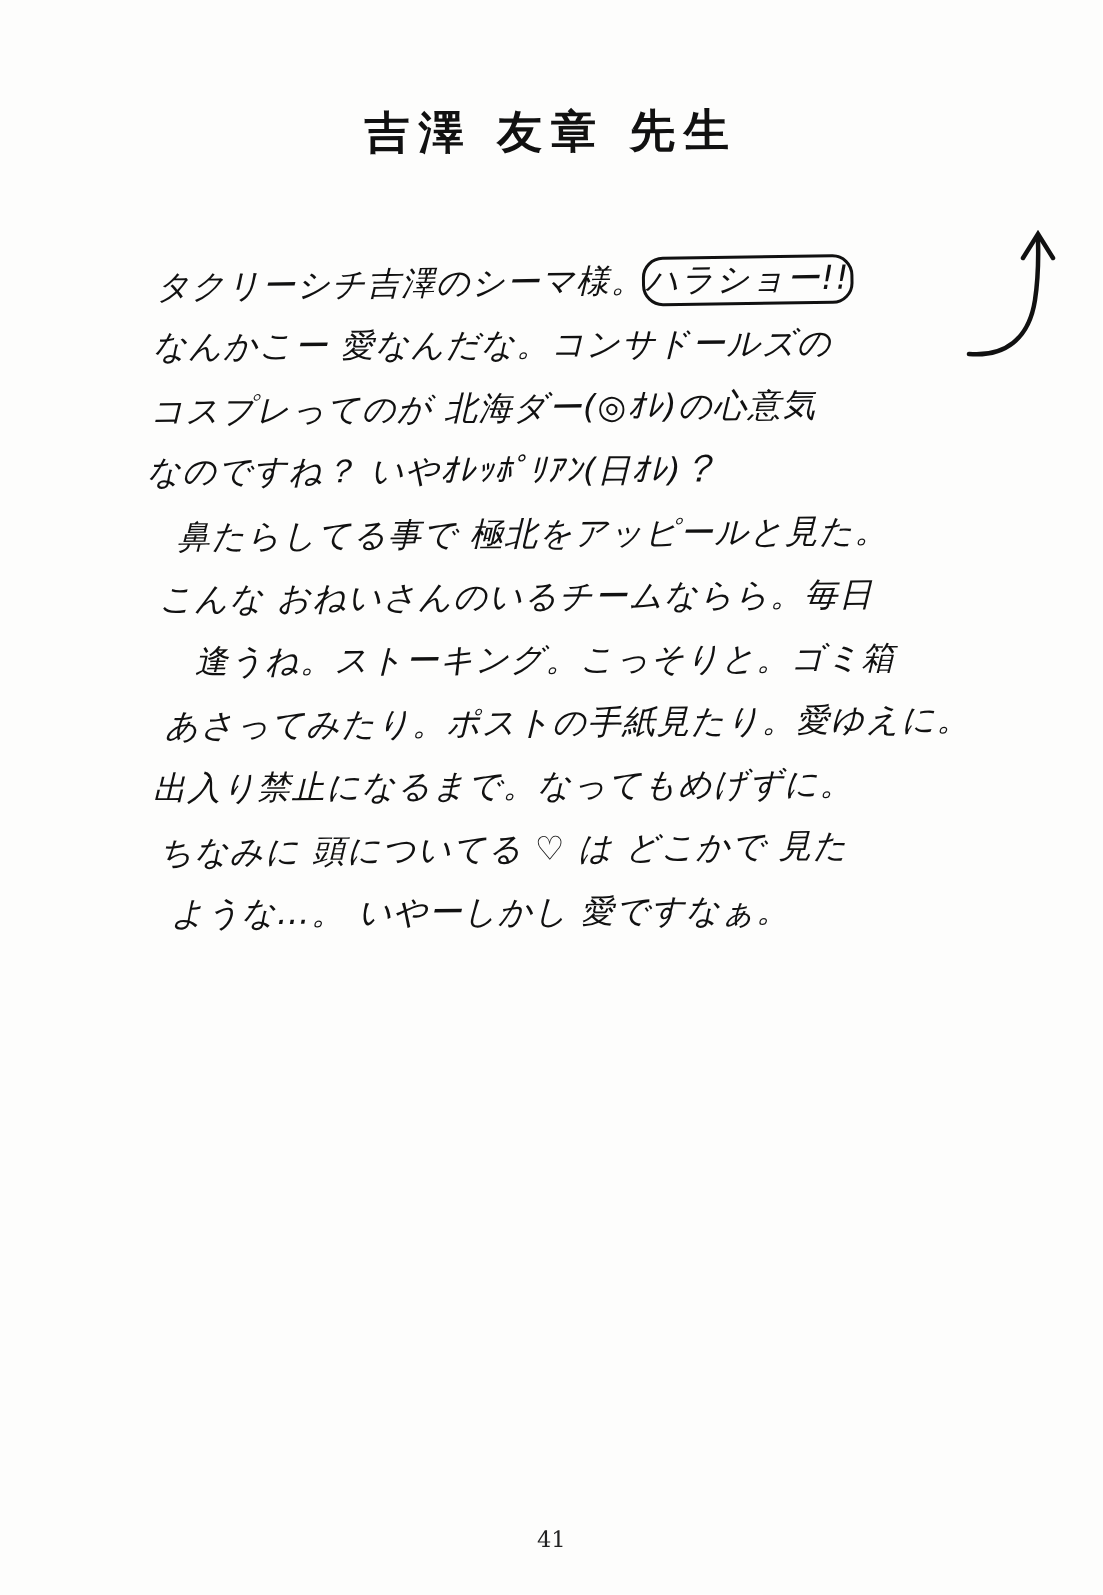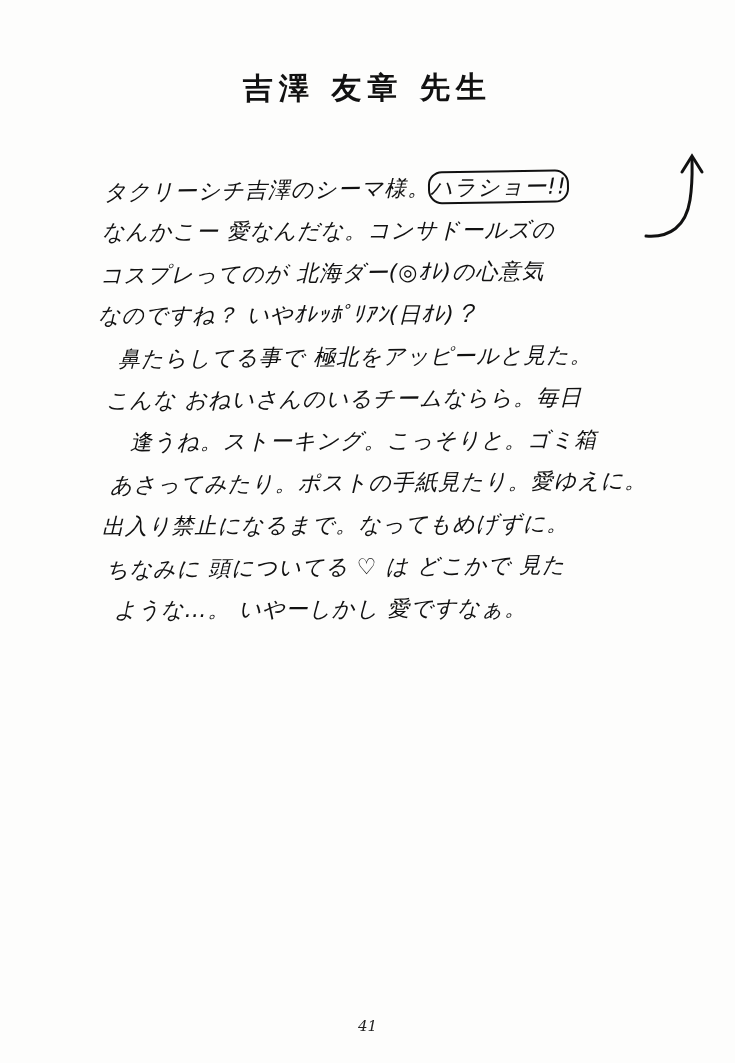--- a/index.html
+++ b/index.html
@@ -94,21 +94,20 @@
   }
 
   
   .page-number {
     position: absolute;
     bottom: 28px;
     left: 0;
     width: 735px;
     text-align: center;
     font-size: 15px;
-    font-style: italic;
     font-family: "DejaVu Serif", serif;
     color: #222;
   }
 </style>
 </head>
 <body>
 
 <div class="page">
   <div class="page-inner">
 

